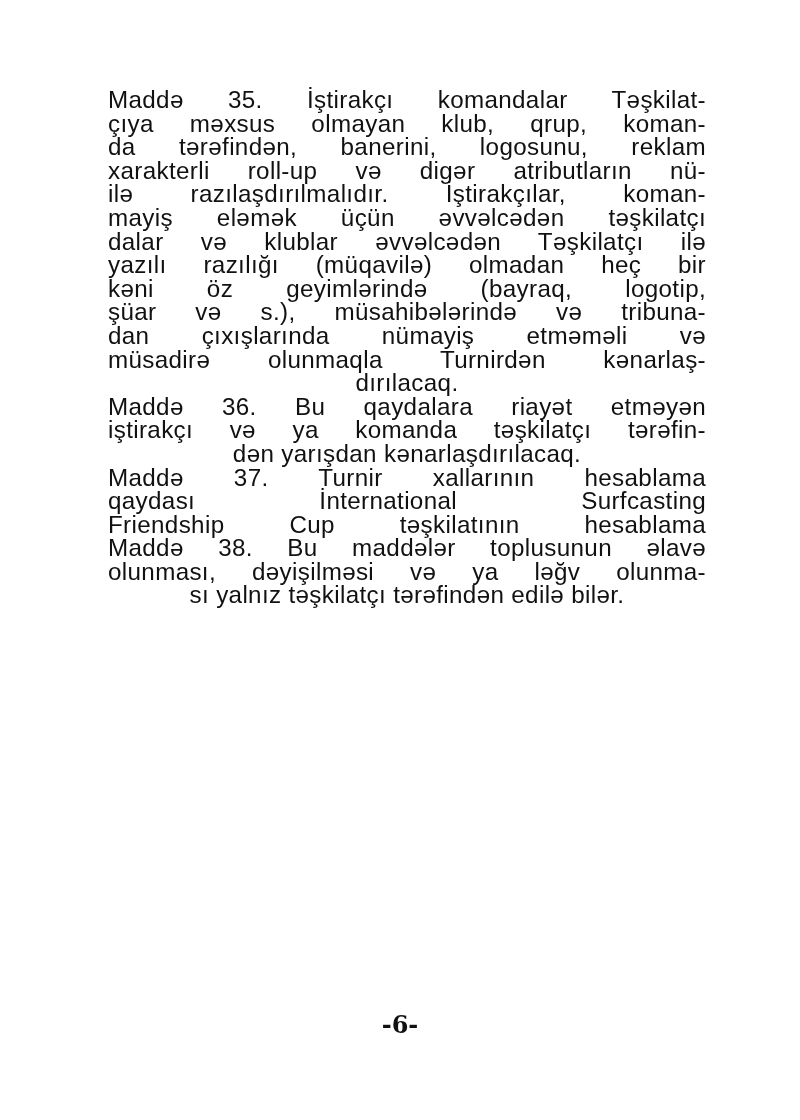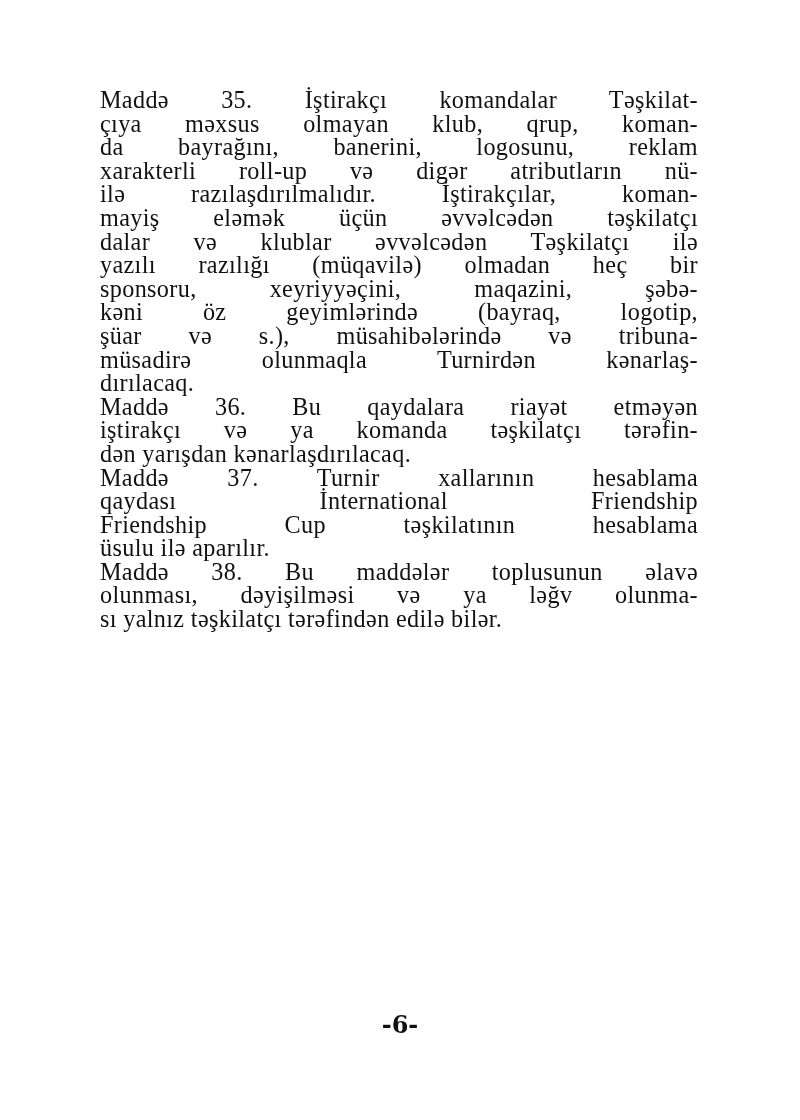--- a/index.html
+++ b/index.html
@@ -8,41 +8,41 @@
       background: #ffffff;
     }
     body {
       width: 800px;
       height: 1120px;
       position: relative;
       overflow: hidden;
     }
     .page {
       position: absolute;
-      left: 100px;
+      left: 108px;
       top: 88px;
       width: 598px;
       color: #111111;
-      font-family: Liberation Serif, serif;
+      font-family: Liberation Sans, sans-serif;
       font-size: 24.2px;
       line-height: 23.6px;
       letter-spacing: 0.35px;
     }
     .line {
       display: block;
       white-space: nowrap;
       height: 23.6px;
     }
     .line.justify {
       text-align: justify;
       text-align-last: justify;
       white-space: normal;
     }
     .line.left {
-      text-align: left;
+      text-align: center;
     }
     .page-number {
       position: absolute;
       left: 0;
       width: 800px;
       top: 1010px;
       text-align: center;
       font-family: "DejaVu Serif", serif;
       font-weight: bold;
       font-size: 24px;
@@ -50,44 +50,43 @@
     }
   </style>
 </head>
 <body>
 
 <div class="page">
 
   <div>
     <span class="line justify">Maddə 35. İştirakçı komandalar Təşkilat-</span>
     <span class="line justify">çıya məxsus olmayan klub, qrup, koman-</span>
-    <span class="line justify">da bayrağını, banerini, logosunu, reklam</span>
+    <span class="line justify">da tərəfindən, banerini, logosunu, reklam</span>
     <span class="line justify">xarakterli roll-up və digər atributların nü-</span>
     <span class="line justify">ilə razılaşdırılmalıdır. İştirakçılar, koman-</span>
     <span class="line justify">mayiş eləmək üçün əvvəlcədən təşkilatçı</span>
     <span class="line justify">dalar və klublar əvvəlcədən Təşkilatçı ilə</span>
     <span class="line justify">yazılı razılığı (müqavilə) olmadan heç bir</span>
-    <span class="line justify">sponsoru, xeyriyyəçini, maqazini, şəbə-</span>
     <span class="line justify">kəni öz geyimlərində (bayraq, logotip,</span>
     <span class="line justify">şüar və s.), müsahibələrində və tribuna-</span>
+    <span class="line justify">dan çıxışlarında nümayiş etməməli və</span>
     <span class="line justify">müsadirə olunmaqla Turnirdən kənarlaş-</span>
     <span class="line left">dırılacaq.</span>
   </div>
 
   <div>
     <span class="line justify">Maddə 36. Bu qaydalara riayət etməyən</span>
     <span class="line justify">iştirakçı və ya komanda təşkilatçı tərəfin-</span>
     <span class="line left">dən yarışdan kənarlaşdırılacaq.</span>
   </div>
 
   <div>
     <span class="line justify">Maddə 37. Turnir xallarının hesablama</span>
-    <span class="line justify">qaydası İnternational Friendship</span>
+    <span class="line justify">qaydası İnternational Surfcasting</span>
     <span class="line justify">Friendship Cup təşkilatının hesablama</span>
-    <span class="line left">üsulu ilə aparılır.</span>
   </div>
 
   <div>
     <span class="line justify">Maddə 38. Bu maddələr toplusunun əlavə</span>
     <span class="line justify">olunması, dəyişilməsi və ya ləğv olunma-</span>
     <span class="line left">sı yalnız təşkilatçı tərəfindən edilə bilər.</span>
   </div>
 
 </div>
 

